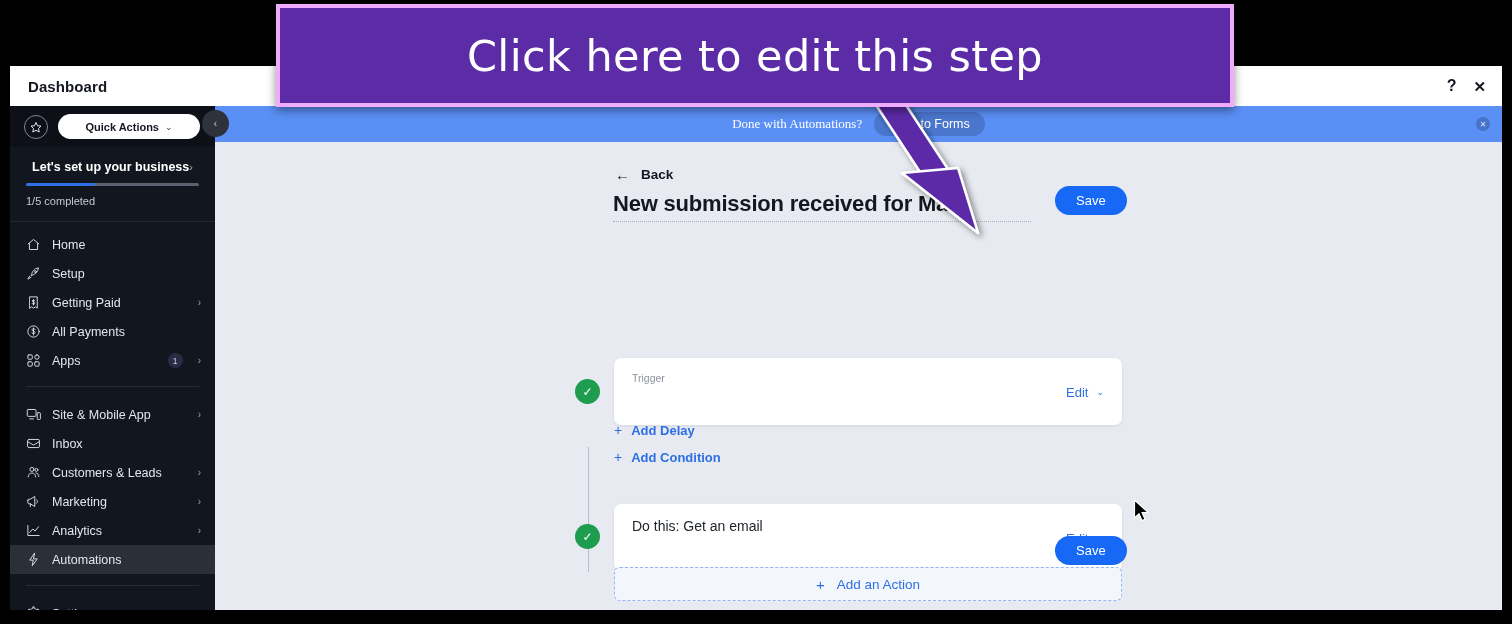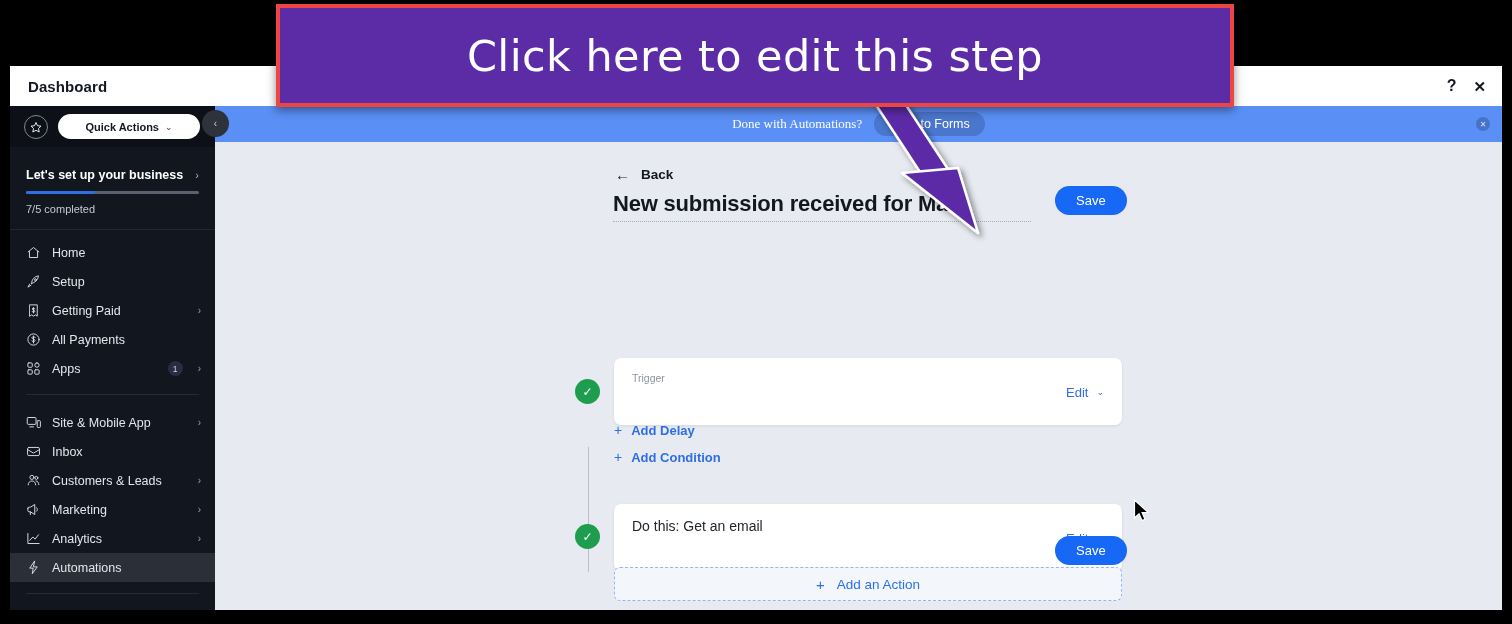--- a/index.html
+++ b/index.html
@@ -51,21 +51,21 @@
   }
   .qa-pill {
     height:25px; background:#fff; color:#131720; border-radius:13px;
     display:flex; align-items:center; justify-content:center; gap:6px;
     font-size:11px; font-weight:bold; padding:0 16px; min-width:142px;
     cursor:pointer;
   }
   .qa-caret { font-size:9px; font-weight:normal; color:#343c4b;}
 
   .setup-block { padding:13px 16px 14px 16px; border-bottom:1px solid #23282f;}
-  .setup-head { display:flex; align-items:center; justify-content:space-between;margin-top:8px;}
+  .setup-head { display:flex; align-items:center; justify-content:center;}
   .setup-title { font-size:12.5px; font-weight:bold; color:#ffffff;}
   .chev { color:#aeb4c0; font-size:11px; font-weight:normal;}
   .progress-track {
     margin-top:9px; height:3px; background:#5b6170; border-radius:2px; position:relative;
   }
   .progress-fill { height:3px; background:#2f6fe4; border-radius:2px; width:40%; }
   .progress-label { margin-top:9px; font-size:11px; color:#c3c8d2;}
 
   .nav-section { padding:8px 0 6px 0;}
   .nav-sep { height:1px; background:#262b33; margin:5px 16px;}
@@ -180,21 +180,21 @@
     display:flex; align-items:center; justify-content:center; gap:12px;
     color:#2f6fe4; font-size:13.5px; cursor:pointer;
   }
   .add-action .plus { font-size:15px;}
 
   .cursor { position:absolute; left:918px; top:357px; z-index:30; pointer-events:none;}
 
   
   .callout {
     position:absolute; left:276px; top:4px; width:958px; height:103px;
-    background:#5b2ca6; border:4px solid #ef4444; z-index:40;
+    background:#5b2ca6; border:4px solid #f0abfc; z-index:40;
     display:flex; align-items:center; justify-content:center;
     box-shadow:0 3px 9px rgba(0,0,0,.45);
   }
   .callout-text {
     color:#fff; font-size:43px; font-weight:normal; letter-spacing:.4px;
     font-family:"DejaVu Sans", sans-serif;
   }
   .arrow-svg { position:absolute; left:830px; top:85px; z-index:39; pointer-events:none;}
 </style>
 </head>
@@ -227,21 +227,21 @@
       </div>
 
       <div class="setup-block">
         <div class="setup-head">
           <div class="setup-title">Let's set up your business</div>
           <div class="chev">›</div>
         </div>
         <div class="progress-track">
           <div class="progress-fill" id="progress-fill" style="width: 40%; background: rgb(47, 111, 228);"></div>
         </div>
-        <div class="progress-label">7/5 completed</div>
+        <div class="progress-label">1/5 completed</div>
       </div>
 
       <div id="nav-container">
           <div class="nav-section">
             <div class="nav-item">
               <span class="nav-ico">
                 <svg width="15" height="15" viewBox="0 0 24 24" fill="none" stroke="currentColor" stroke-width="1.6" stroke-linecap="round" stroke-linejoin="round">
                   <path d="M3.5 11 L12 4 L20.5 11"></path>
                   <path d="M5.5 10.5 V20 H18.5 V10.5"></path>
                 </svg>

